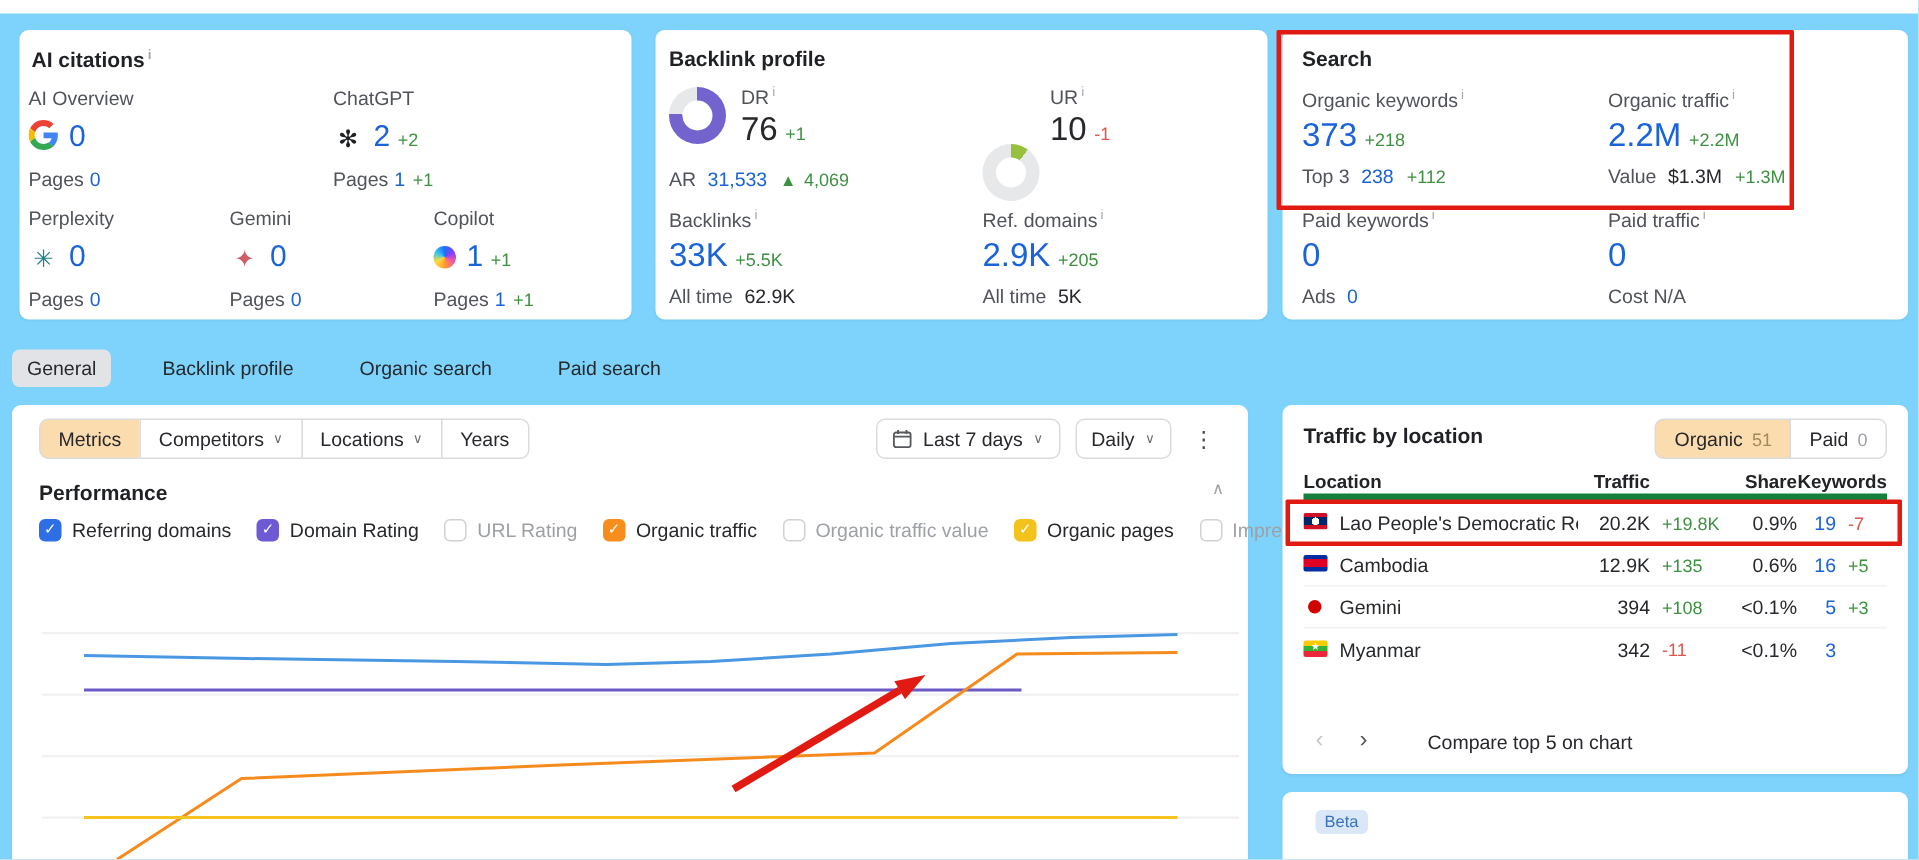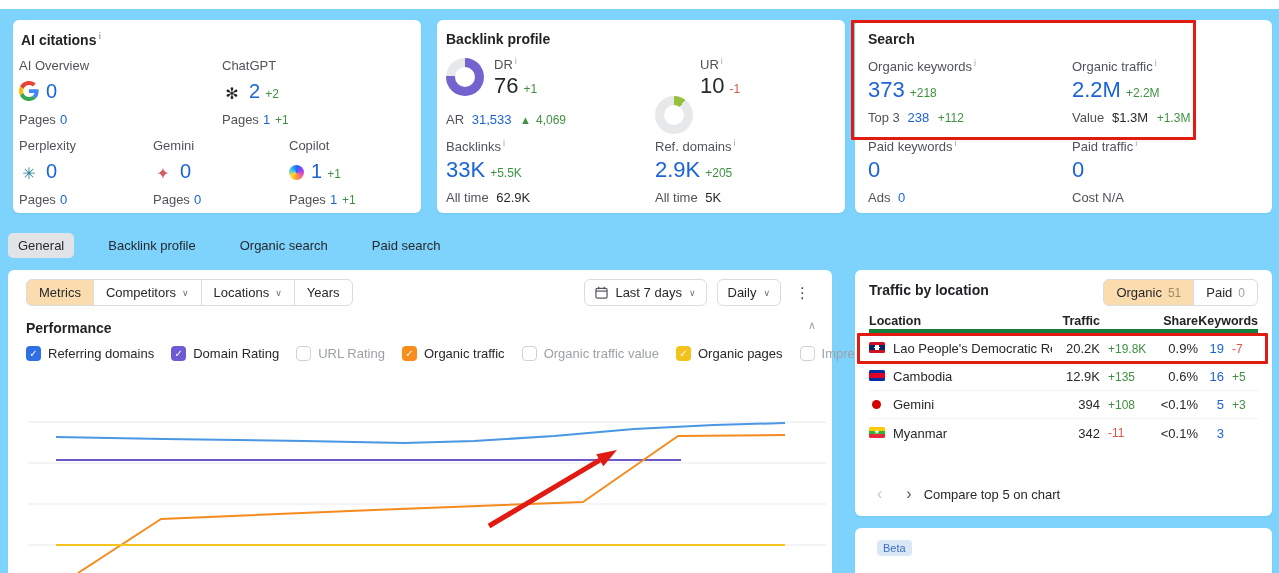--- a/index.html
+++ b/index.html
@@ -333,21 +333,21 @@
         <span class="lal red">-11</span>
         <span class="ral">&lt;0.1%</span>
         <span class="ral blue">3</span>
         <span class="lal green"></span>
       </div>
     </div>
 
     <div class="abs" style="left:22px;top:216px;display:flex;align-items:center">
       <span class="pag" style="color:#c4c7cb">‹</span>
       <span class="pag" style="color:#54575b;margin-left:24px">›</span>
-      <span style="margin-left:12px;color:#26282c;cursor:pointer">Compare top 5 on chart</span>
+      <span style="margin-left:40px;color:#26282c;cursor:pointer">Compare top 5 on chart</span>
     </div>
   </div>
 
   <div class="card" style="left:855px;top:528px;width:417px;height:60px">
     <div class="abs card-title" style="left:14px;top:12px;display:flex;align-items:center">
         <span class="badge">Beta</span>
     </div>
   </div>
 
   <svg id="annot-arrow" width="1279" height="573">

